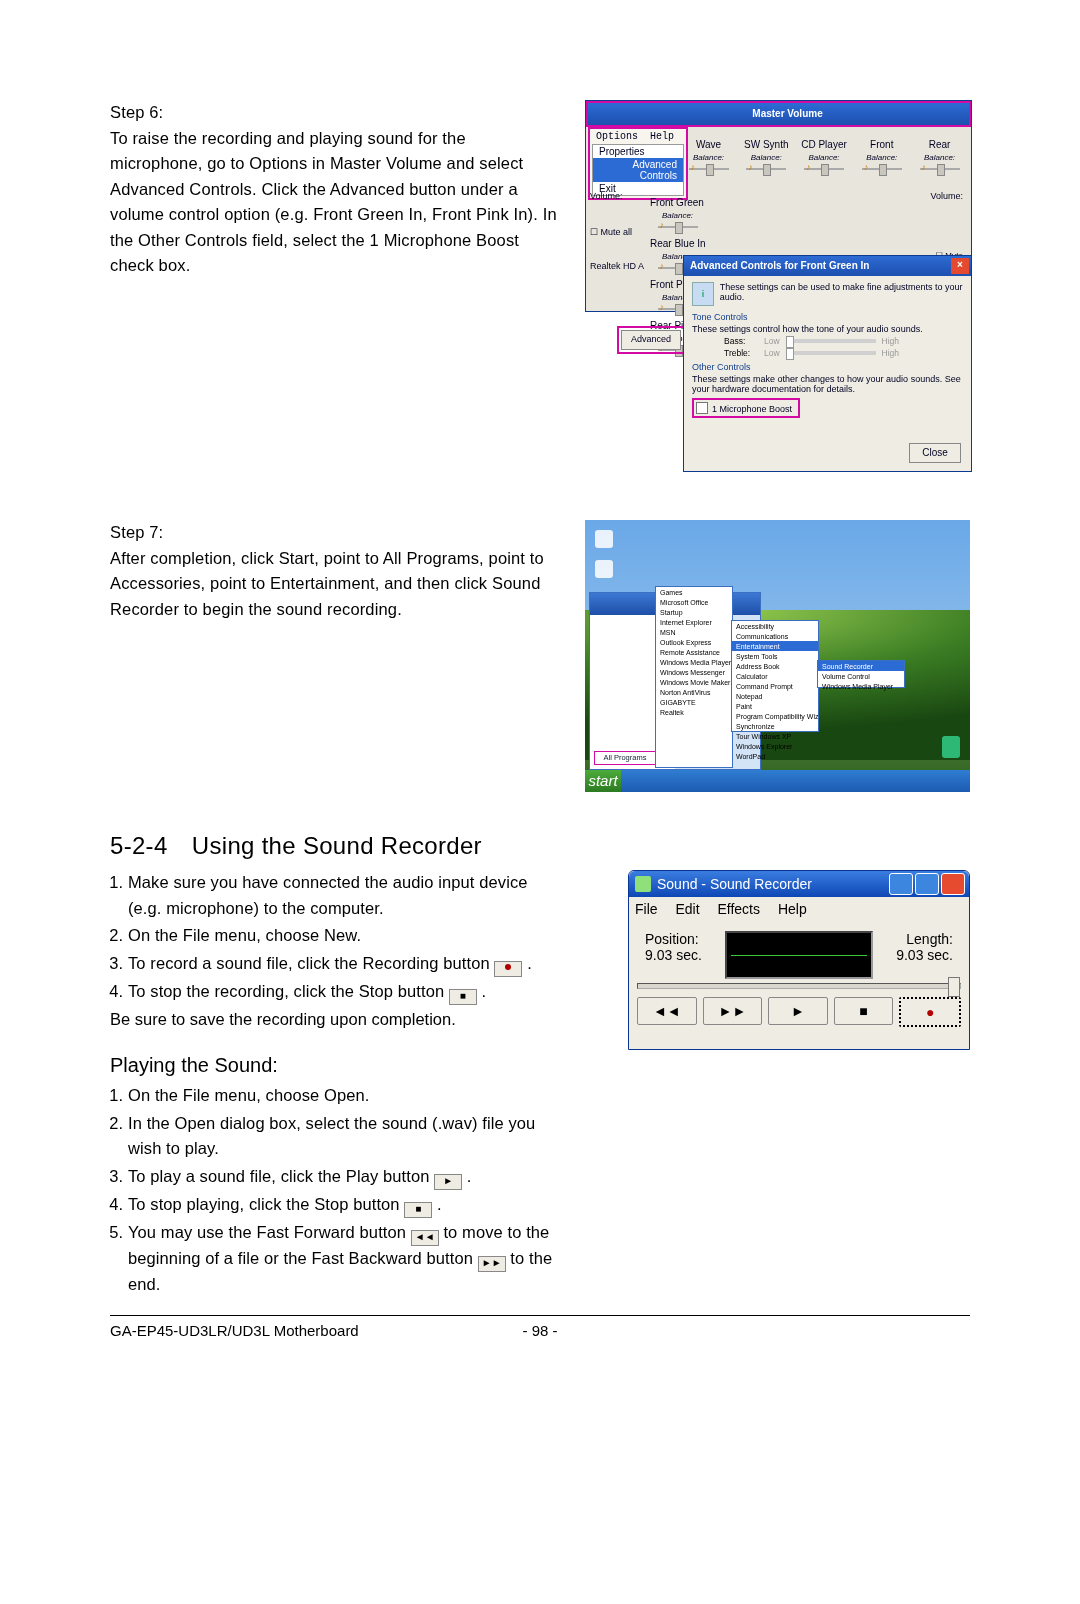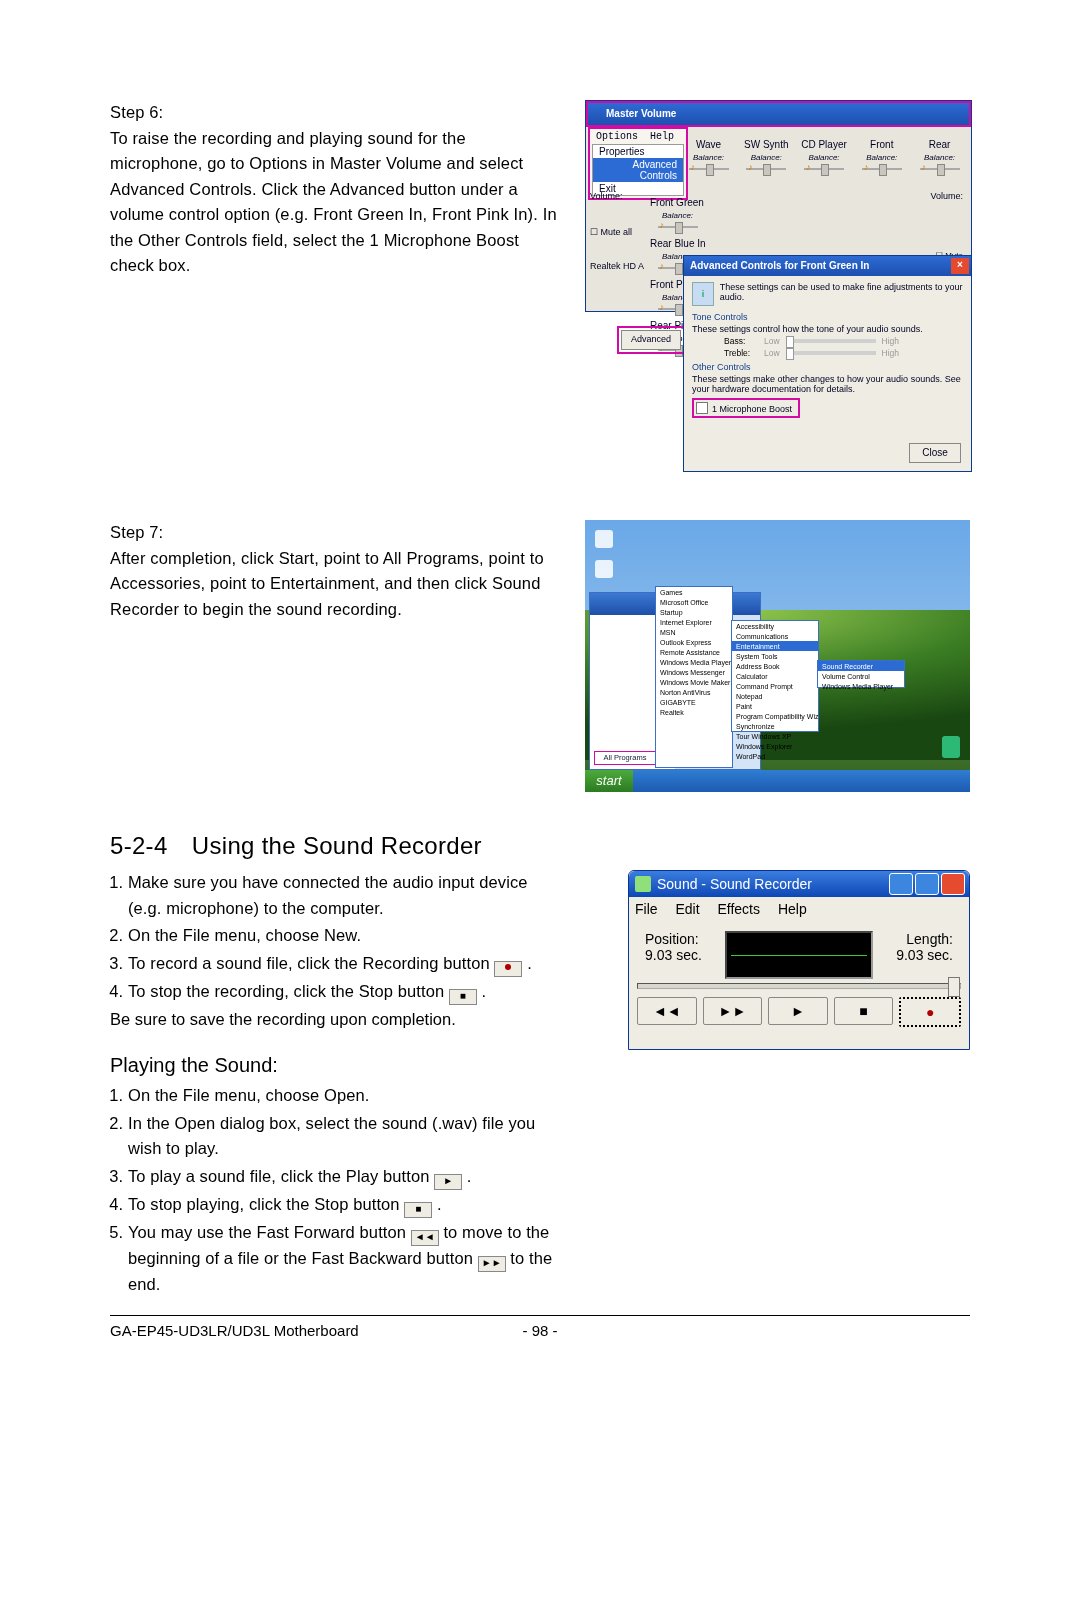--- a/index.html
+++ b/index.html
@@ -72,20 +72,21 @@
   .mv-win {
     position: absolute; left: 0; top: 0; width: 385px; height: 210px;
     background: #e8e5dc;
     border: 1px solid #0b3a8f;
   }
   .mv-title {
     height: 22px; background: linear-gradient(#2d6bd4,#1d4faf);
     color: #fff; font-size: 10px; font-weight: bold;
     padding-left: 18px; line-height: 22px;
     border: 2px solid #d40aa5;
+    text-align: center;
   }
   .mv-menu-wrap {
     position: absolute; left: 2px; top: 26px;
     border: 2px solid #d40aa5;
     padding: 0;
     width: 96px;
     background: #f7f5ee;
     font-size: 10px;
   }
   .mv-menu-wrap .bar { padding: 2px 6px; font-family: Liberation Mono, monospace; }
@@ -159,22 +160,22 @@
   .fig2 {
     width: 385px; height: 272px;
     background: linear-gradient(#6aa8e8 0%, #86b9ea 40%, #7eb04d 40%, #2c5d20 100%);
     position: relative;
     overflow:hidden;
   }
   .fig2 .hill { position:absolute; left:0; right:0; bottom:32px; height:55%;
     background: radial-gradient(120% 80% at 40% 0%, #92c84e 0%, #3a7c23 55%, #194711 100%); }
   .fig2 .taskbar { position:absolute; left:0; right:0; bottom:0; height:22px;
     background: linear-gradient(#2f7dd2,#1d5bb2); }
-  .fig2 .start { position:absolute; left:0; bottom:0; width:48px; height:22px;
-    background: linear-gradient(#4cab3a,#2c7a22); color:#fff; font-size:13px; font-style:italic; text-align:center; line-height:22px; }
+  .fig2 .start { position:absolute; left:0; bottom:0; width:36px; height:22px;
+    background: linear-gradient(#4cab3a,#2c7a22); color:#fff; font-size:15px; font-style:italic; text-align:center; line-height:22px; }
   .fig2 .startpanel {
     position:absolute; left:4px; bottom:22px; width:170px; height:176px;
     background:#fff; border:1px solid #3b6fc3;
   }
   .fig2 .sp-top { height:22px;background:linear-gradient(#3c79d4,#1e4fa7); }
   .fig2 .sp-body { display:flex; height:calc(100% - 22px); }
   .fig2 .sp-l { width:50%; background:#fff; }
   .fig2 .sp-r { width:50%; background:#d3e4f7; }
   .fig2 .sp-ap { position:absolute; left:4px; bottom:4px; width:60px; height:12px;
     background:#fff; border:1px solid #d40aa5; font-size:7.5px; text-align:center; line-height:12px; color:#123; }

